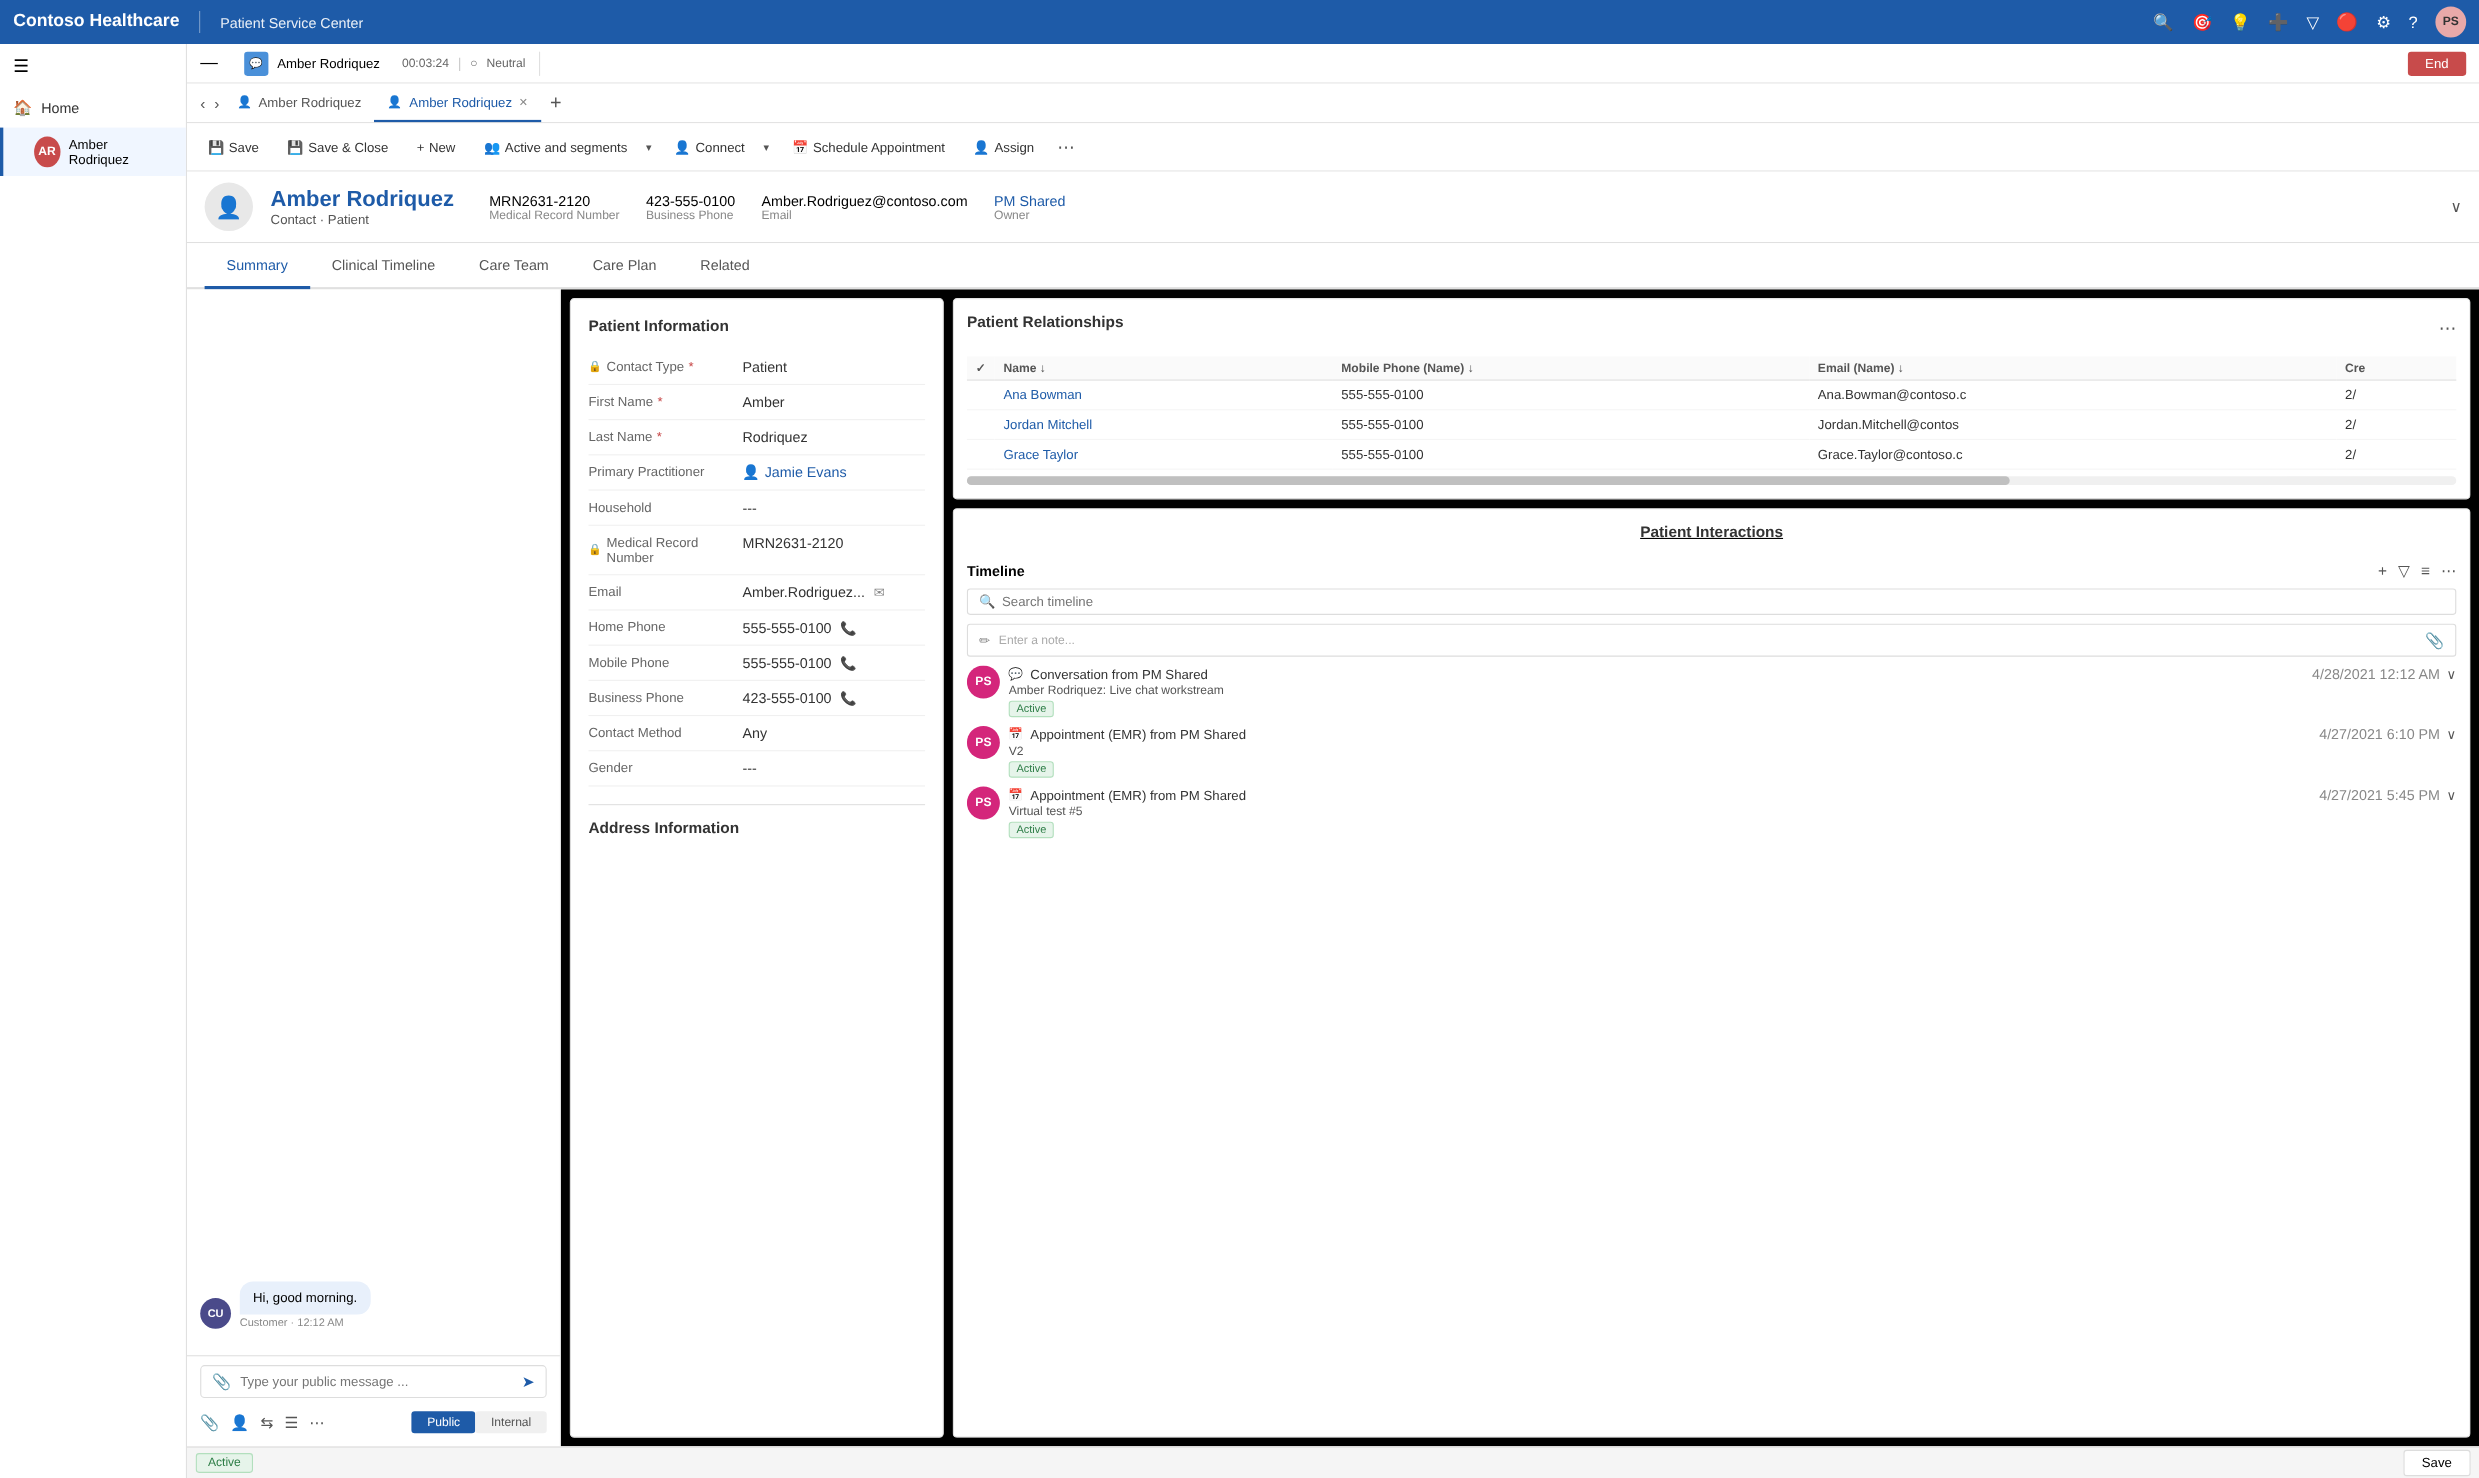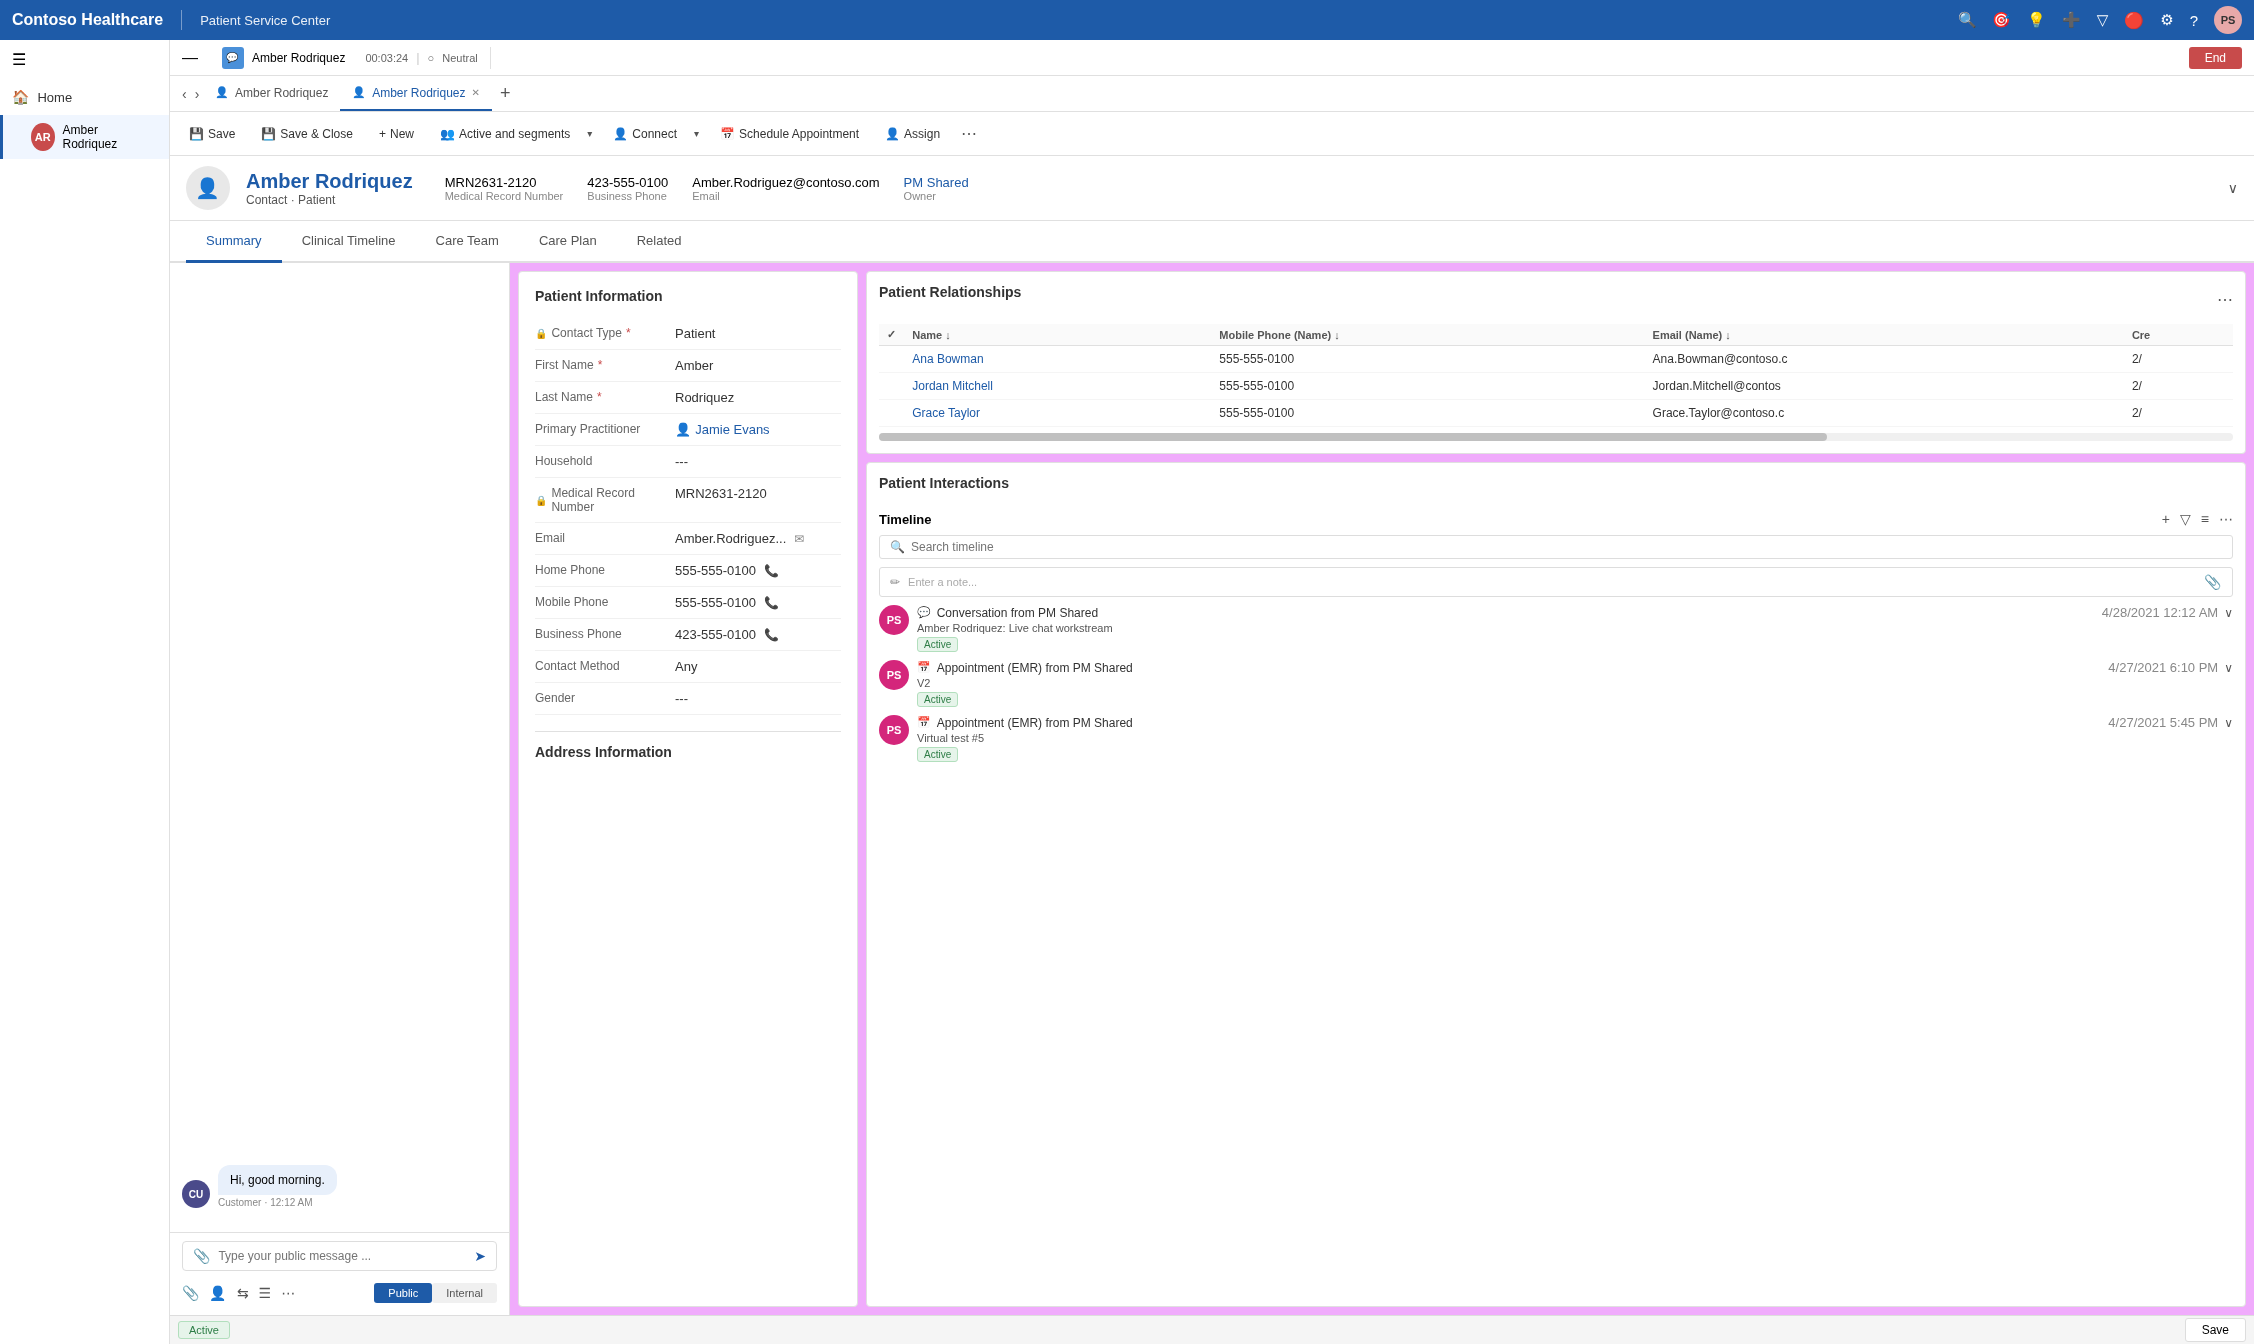--- a/index.html
+++ b/index.html
@@ -77,21 +77,21 @@
     .patient-field-label { font-size: 11px; color: #888; }
     .patient-owner { color: #1e5ba8; font-size: 13px; font-weight: 500; cursor: pointer; }
     .header-expand { margin-left: auto; cursor: pointer; font-size: 14px; color: #555; }
 
     
     .nav-tabs { background: #fff; border-bottom: 2px solid #e0e0e0; display: flex; padding: 0 16px; gap: 0; }
     .nav-tab { padding: 12px 20px; font-size: 13px; cursor: pointer; color: #555; border-bottom: 3px solid transparent; margin-bottom: -2px; }
     .nav-tab.active { color: #1e5ba8; border-bottom: 3px solid #1e5ba8; font-weight: 400; }
 
     
-    .content-area { display: flex; flex: 1; overflow: hidden; background: #f0abfc; gap: 8px; padding: 8px; }
+    .content-area { display: flex; flex: 1; overflow: hidden; background: #000000; gap: 8px; padding: 8px; }
 
     
     .patient-info-panel { flex: 0 0 340px; background: #fff; border: 1px solid #e0e0e0; border-radius: 4px; overflow-y: auto; padding: 16px; }
     .panel-title { font-size: 14px; font-weight: 600; color: #333; margin-bottom: 14px; }
     .field-row { display: flex; align-items: flex-start; padding: 8px 0; border-bottom: 1px solid #f0f0f0; }
     .field-label { width: 140px; font-size: 12px; color: #666; flex-shrink: 0; display: flex; align-items: center; gap: 4px; }
     .field-required { color: #c84b4b; }
     .field-value { font-size: 13px; font-weight: 500; color: #333; }
     .field-link { color: #1e5ba8; cursor: pointer; display: flex; align-items: center; gap: 4px; }
     .field-action { margin-left: 8px; font-size: 12px; color: #888; cursor: pointer; }
@@ -465,21 +465,21 @@
                   <td>2/</td>
                 </tr>
               </tbody>
             </table>
             <div class="scroll-bar-rel">
               <div class="scroll-thumb-rel"></div>
             </div>
           </div>
 
           <div class="interactions-panel">
-            <div style="display:flex; justify-content:flex-start; align-items:center; margin-bottom:6px;">
+            <div style="display:flex; justify-content:center; align-items:center; margin-bottom:6px;text-decoration:underline;">
               <span class="panel-title">Patient Interactions</span>
             </div>
             <div class="timeline-header">
               <span class="timeline-title">Timeline</span>
               <div class="timeline-actions">
                 <span class="timeline-action-icon">+</span>
                 <span class="timeline-action-icon">▽</span>
                 <span class="timeline-action-icon">≡</span>
                 <span class="timeline-action-icon">⋯</span>
               </div>

